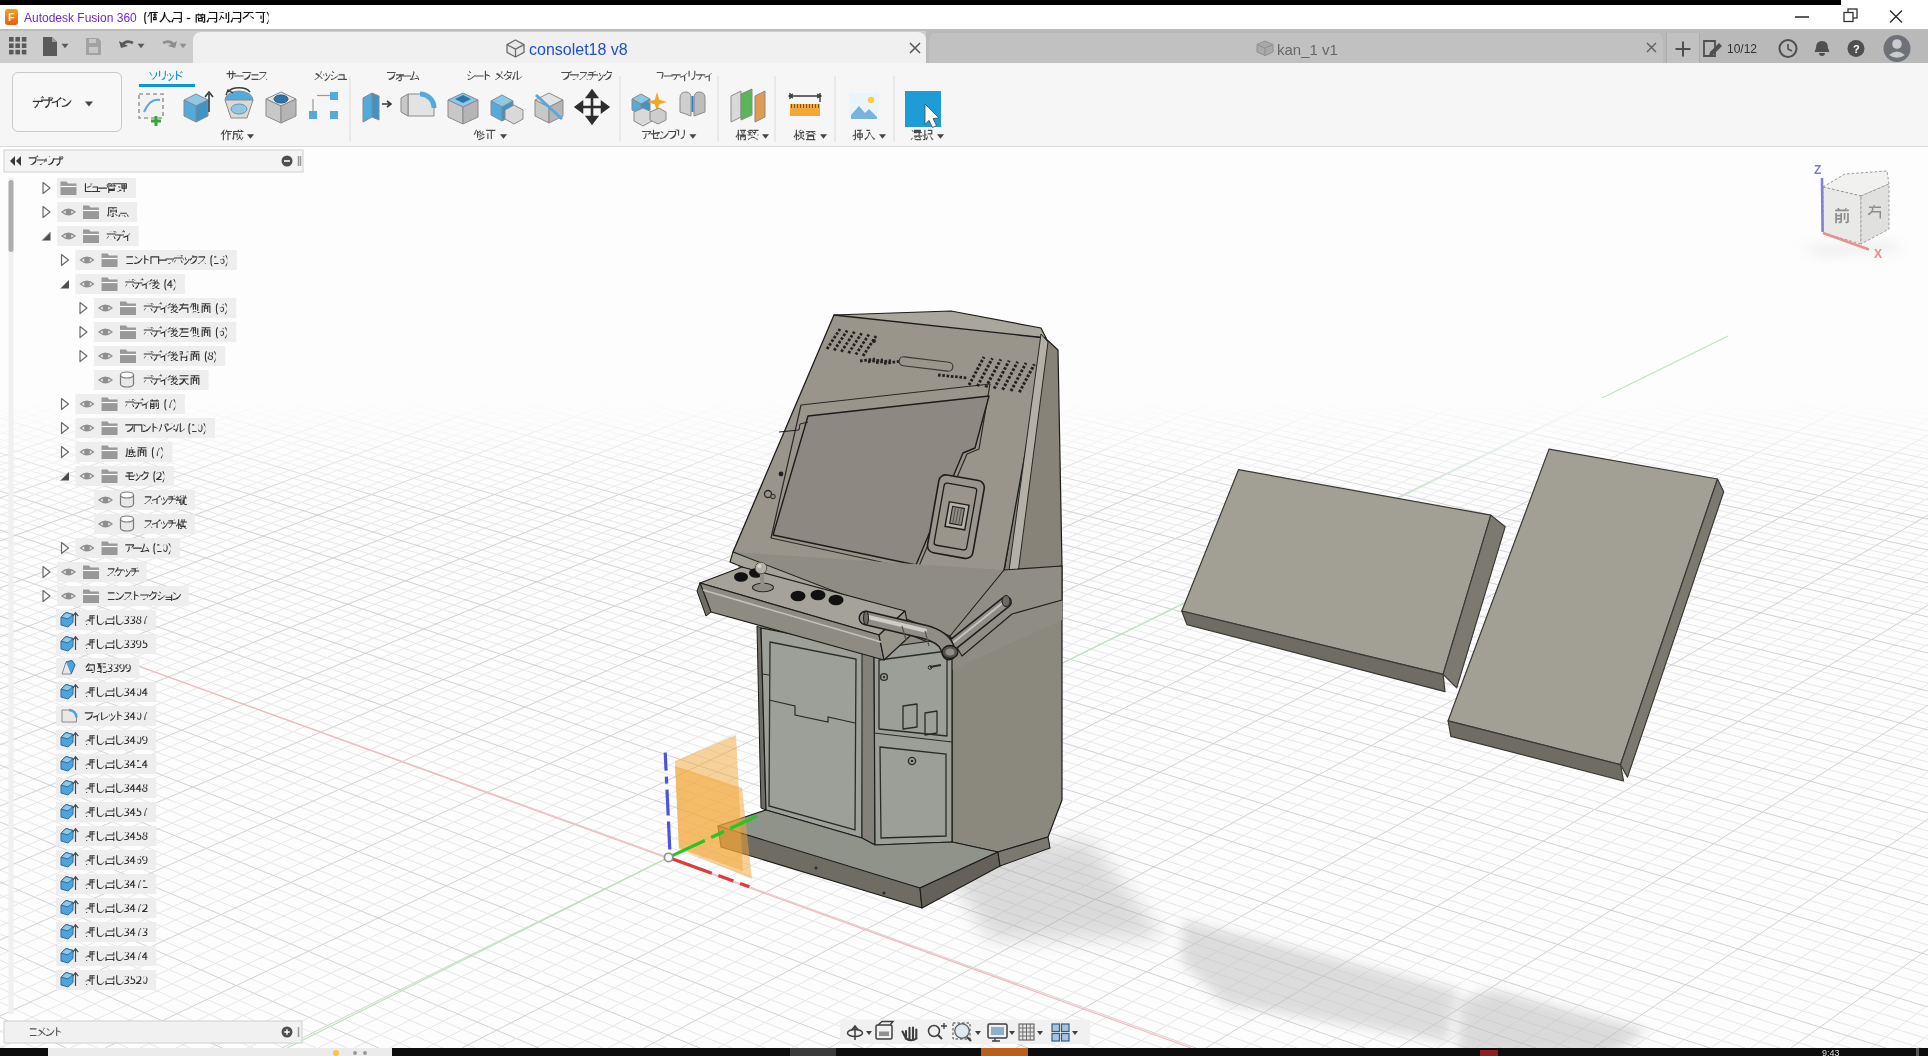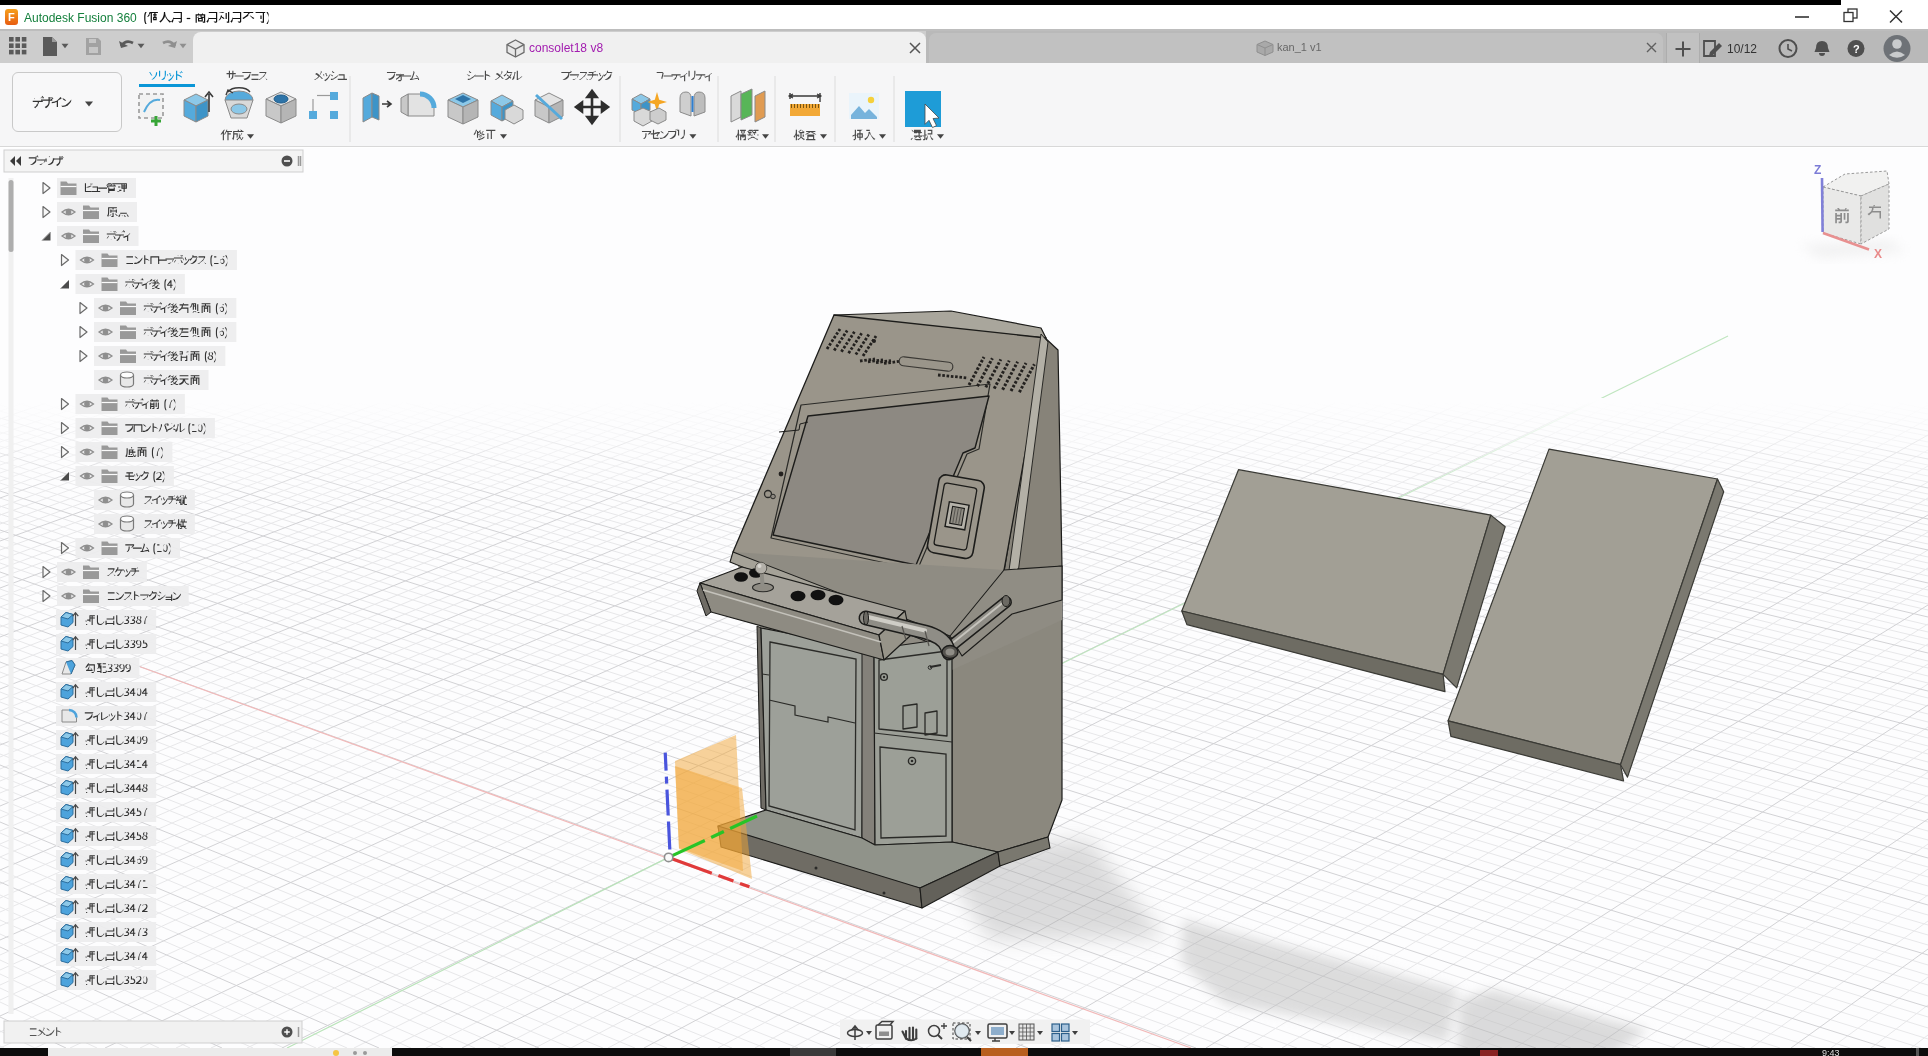--- a/index.html
+++ b/index.html
@@ -2,28 +2,28 @@
 <html><head><meta charset="utf-8"><style>
 *{margin:0;padding:0;box-sizing:border-box}
 html,body{width:1928px;height:1056px;overflow:hidden;background:#fff;
  font-family:"Liberation Sans",sans-serif;-webkit-font-smoothing:antialiased}
 .abs{position:absolute}
 svg{display:block}
 </style></head><body>
 <div class="abs" style="left:0;top:0;width:1841px;height:5px;background:#000"></div>
 <div class="abs" style="left:5px;top:9px;width:13px;height:16px;border-radius:3px;background:linear-gradient(180deg,#f6a01c,#e85d12)"></div>
 <div class="abs" style="left:8px;top:10.5px;color:#fff;font-size:11px;font-weight:bold">F</div>
-<div class="abs" style="left:24px;top:11px;font-size:12px;color:#15803d">Autodesk Fusion 360</div>
+<div class="abs" style="left:24px;top:11px;font-size:12px;color:#6d28d9">Autodesk Fusion 360</div>
 <div class="abs" style="left:0;top:29px;width:1928px;height:34px;background:#cdcdcd"></div>
 <div class="abs" style="left:0;top:29px;width:1928px;height:2px;background:#bdbdbd"></div>
 <div class="abs" style="left:926px;top:31px;width:1002px;height:32px;background:#b9b9b9"></div>
 <div class="abs" style="left:193px;top:32px;width:733px;height:31px;background:#f0f0f0;border-radius:8px 8px 0 0"></div>
-<div class="abs" style="left:529px;top:41px;font-size:12px;color:#a21caf">consolet18 v8</div>
+<div class="abs" style="left:529px;top:41px;font-size:16px;color:#1d4ed8">consolet18 v8</div>
 <div class="abs" style="left:929px;top:33px;width:734px;height:30px;background:#c1c1c1;border-radius:7px 7px 0 0"></div>
-<div class="abs" style="left:1277px;top:41px;font-size:11px;color:#686868">kan_1 v1</div>
+<div class="abs" style="left:1277px;top:41px;font-size:15px;color:#686868">kan_1 v1</div>
 <div class="abs" style="left:1666px;top:33px;width:34px;height:30px;background:#c1c1c1;border-left:1px solid #adadad;border-right:1px solid #adadad"></div>
 <div class="abs" style="left:1727px;top:42px;font-size:12px;color:#333">10/12</div>
 <div class="abs" style="left:0;top:63px;width:1928px;height:84px;background:#f6f6f7;border-bottom:1px solid #d8d8d8"></div>
 <div class="abs" style="left:12px;top:72px;width:110px;height:60px;background:#f8f8f9;border:1px solid #c9c9c9;border-radius:6px"></div>
 <svg class="abs" style="left:0;top:0" width="1928" height="1056" viewBox="0 0 1928 1056">
     <defs>
       <path id="j0" d="M0.6 -0.5V-0.1H0.7V-0.5ZM0.8 -0.5V-0C0.8 0 0.8 0 0.8 0C0.8 0 0.7 0 0.7 0C0.7 0 0.7 0.1 0.7 0.1C0.8 0.1 0.8 0.1 0.8 0.1C0.9 0.1 0.9 0 0.9 -0V-0.5ZM0.7 -0.8C0.7 -0.8 0.7 -0.7 0.6 -0.7H0.3L0.4 -0.7C0.4 -0.7 0.3 -0.8 0.3 -0.8L0.2 -0.8C0.2 -0.8 0.3 -0.7 0.3 -0.7H0.1V-0.6H0.9V-0.7H0.7C0.7 -0.7 0.8 -0.8 0.8 -0.8ZM0.4 -0.3V-0.2H0.2V-0.3ZM0.4 -0.4H0.2V-0.5H0.4ZM0.1 -0.5V0.1H0.2V-0.1H0.4V-0C0.4 0 0.4 0 0.4 0C0.4 0 0.3 0 0.3 0C0.3 0 0.3 0.1 0.3 0.1C0.4 0.1 0.4 0.1 0.4 0.1C0.5 0.1 0.5 0 0.5 -0V-0.5Z"></path>
       <path id="j1" d="M0.4 -0.8C0.4 -0.8 0.4 -0.7 0.4 -0.7H0.1V-0.6H0.3C0.3 -0.4 0.2 -0.3 0 -0.2C0 -0.2 0.1 -0.1 0.1 -0.1C0.2 -0.2 0.2 -0.2 0.3 -0.3V0.1H0.3V0H0.8V0.1H0.9V-0.4H0.3C0.4 -0.4 0.4 -0.5 0.4 -0.6H0.9V-0.7H0.4C0.5 -0.7 0.5 -0.8 0.5 -0.8ZM0.3 -0V-0.3H0.8V-0Z"></path>
       <path id="j2" d="M0.2 0.2 0.3 0.2C0.2 0 0.2 -0.1 0.2 -0.3C0.2 -0.5 0.2 -0.6 0.3 -0.8L0.2 -0.8C0.1 -0.7 0.1 -0.5 0.1 -0.3C0.1 -0.1 0.1 0 0.2 0.2Z"></path>
       <path id="j3" d="M0.6 -0.3H0.7V-0.2H0.6ZM0.3 -0.8V0.1H0.4V0H0.9V0.1H0.9V-0.8ZM0.4 -0V-0.7H0.9V-0ZM0.5 -0.4V-0.1H0.8V-0.4H0.7V-0.5H0.8V-0.6H0.7V-0.7H0.6V-0.6H0.5V-0.5H0.6V-0.4ZM0.2 -0.8C0.2 -0.7 0.1 -0.5 0 -0.4C0 -0.4 0.1 -0.4 0.1 -0.4C0.1 -0.4 0.1 -0.4 0.2 -0.5V0.1H0.2V-0.6C0.3 -0.7 0.3 -0.7 0.3 -0.8Z"></path>

